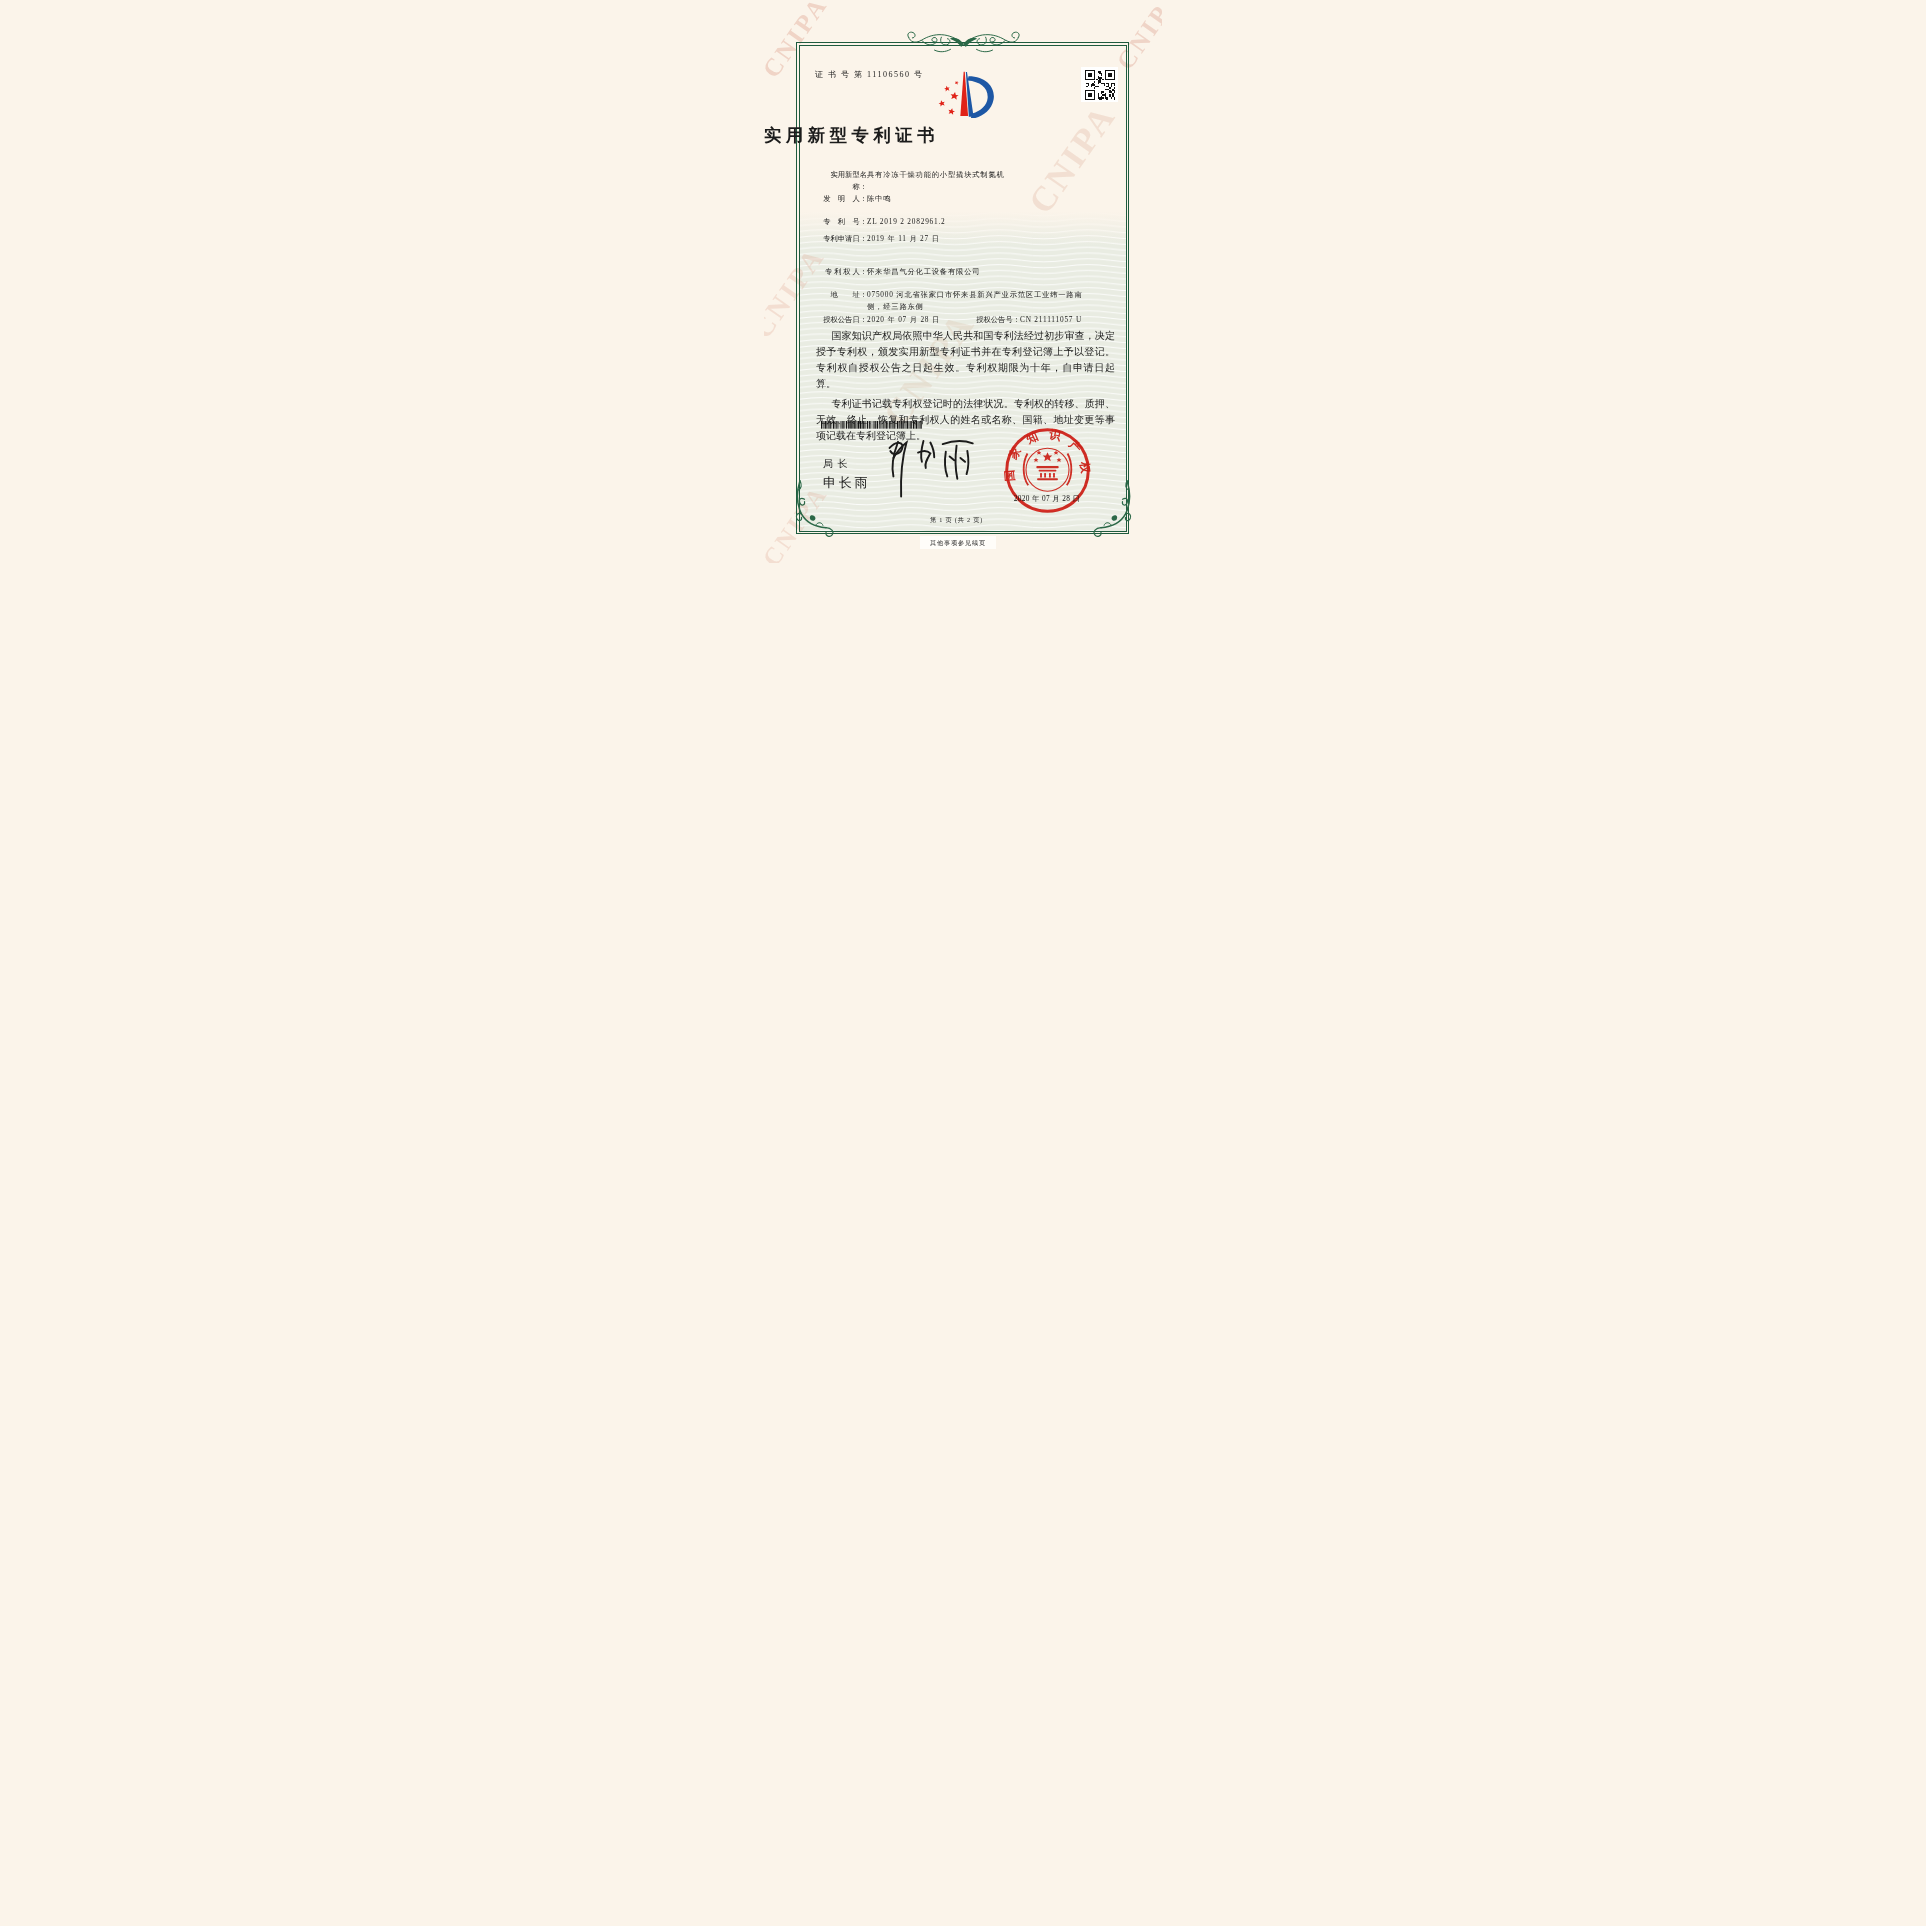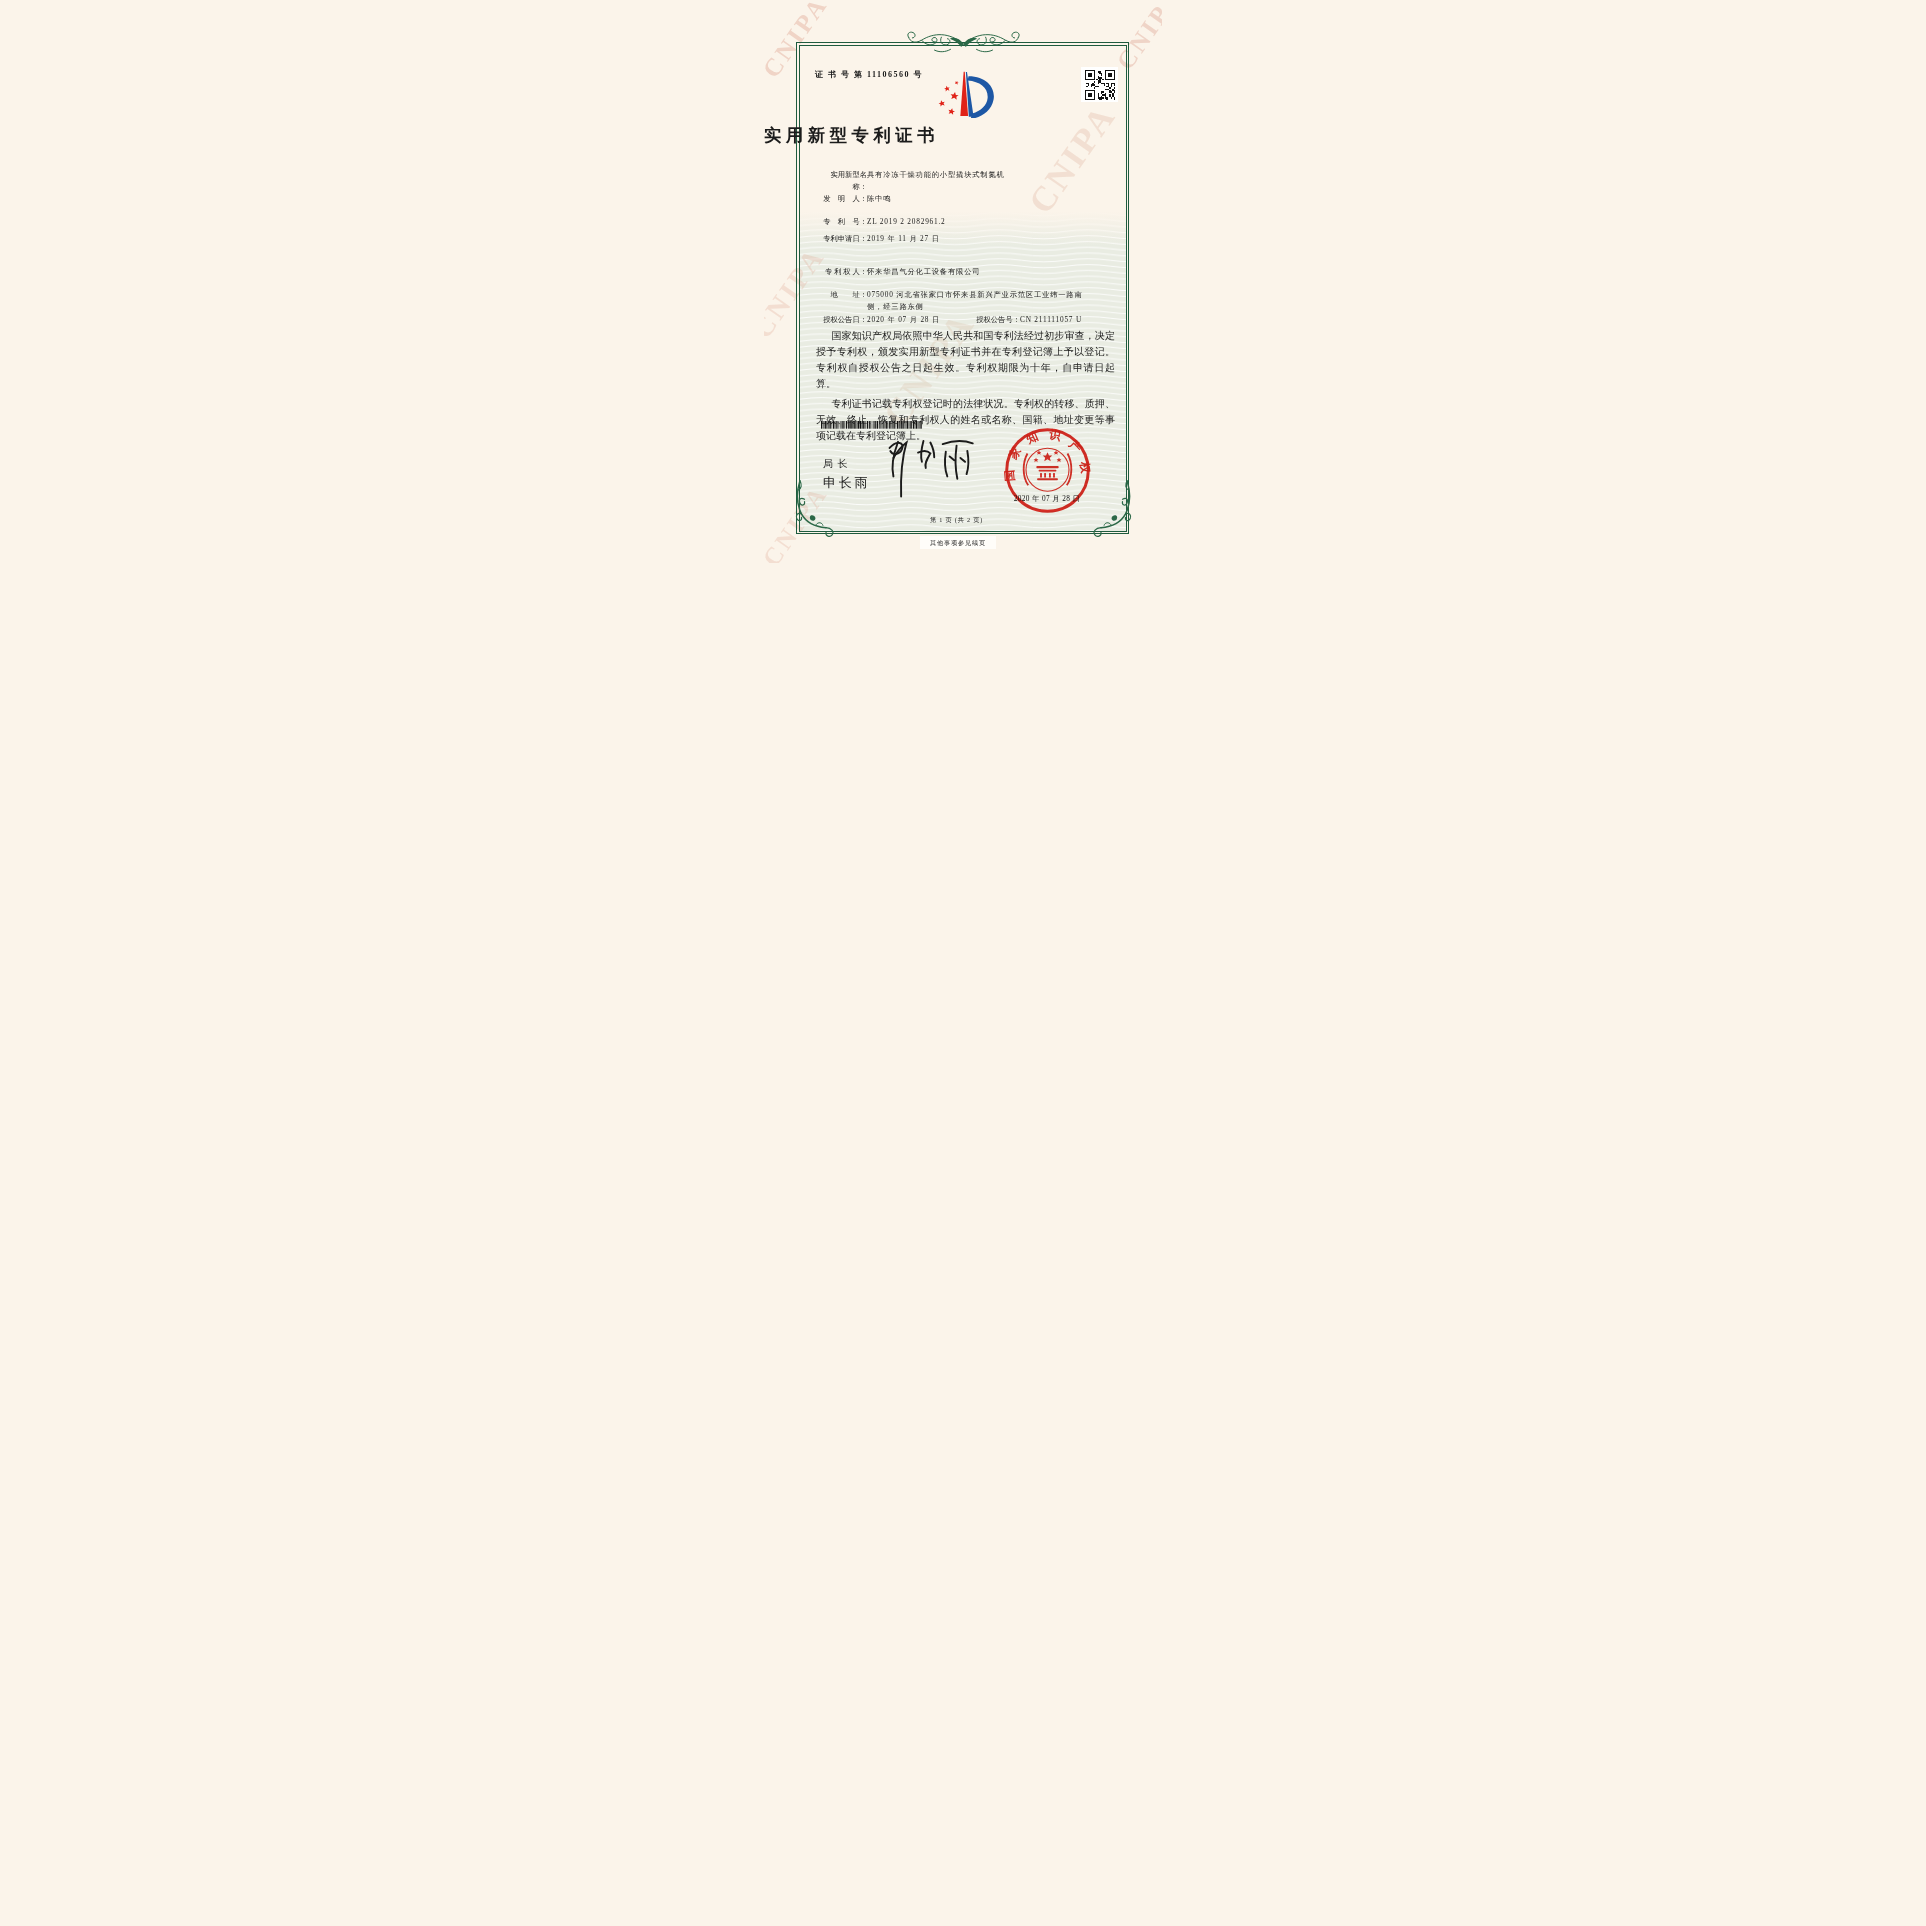--- a/index.html
+++ b/index.html
@@ -24,21 +24,21 @@
   .wm6{left:-15.4px;top:512px;font-size:25px;color:rgba(224,172,152,.30);}
   
   .frame{position:absolute;left:32px;top:42px;width:331px;height:490px;
     border:1.5px solid #1e5b3e;z-index:3;}
   .frame-inner{position:absolute;inset:1.5px;border:0.4px solid #1e5b3e;}
   .ornament{position:absolute;z-index:4;}
   .orn-top{left:138px;top:28px;width:123px;height:29px;}
   .orn-bl{left:28.5px;top:479px;width:43px;height:59px;}
   .orn-br{left:327px;top:479px;width:43px;height:59px;transform:scaleX(-1);}
   
-  .cert-no{position:absolute;left:51px;top:69px;font-size:8px;letter-spacing:1.5px;z-index:5;font-weight:bold;}
+  .cert-no{position:absolute;left:51px;top:69px;font-size:8px;letter-spacing:1.5px;z-index:5;}
   .logo{position:absolute;left:172px;top:69px;width:59px;height:49px;z-index:5;}
   .qr{position:absolute;left:317px;top:67px;width:37px;height:35px;background:#fff;z-index:5;
       display:flex;align-items:center;justify-content:center;}
   .title{position:absolute;left:0;right:0;top:123px;text-align:left;font-size:17.3px;
       font-weight:bold;letter-spacing:4.6px;z-index:5;}
   .row{position:absolute;left:52px;width:305px;display:flex;z-index:5;font-size:7.3px;line-height:11.6px;}
   .row .lbl{flex:none;width:51px;text-align:right;}
   .row .val{flex:1;letter-spacing:0.8px;}
   .r1{top:169px}.r2{top:193px}.r3{top:216px}.r4{top:233px}.r5{top:266px}
   .r6{top:289px}.r6 .val{max-width:231px;font-family:Liberation Serif, serif;}

